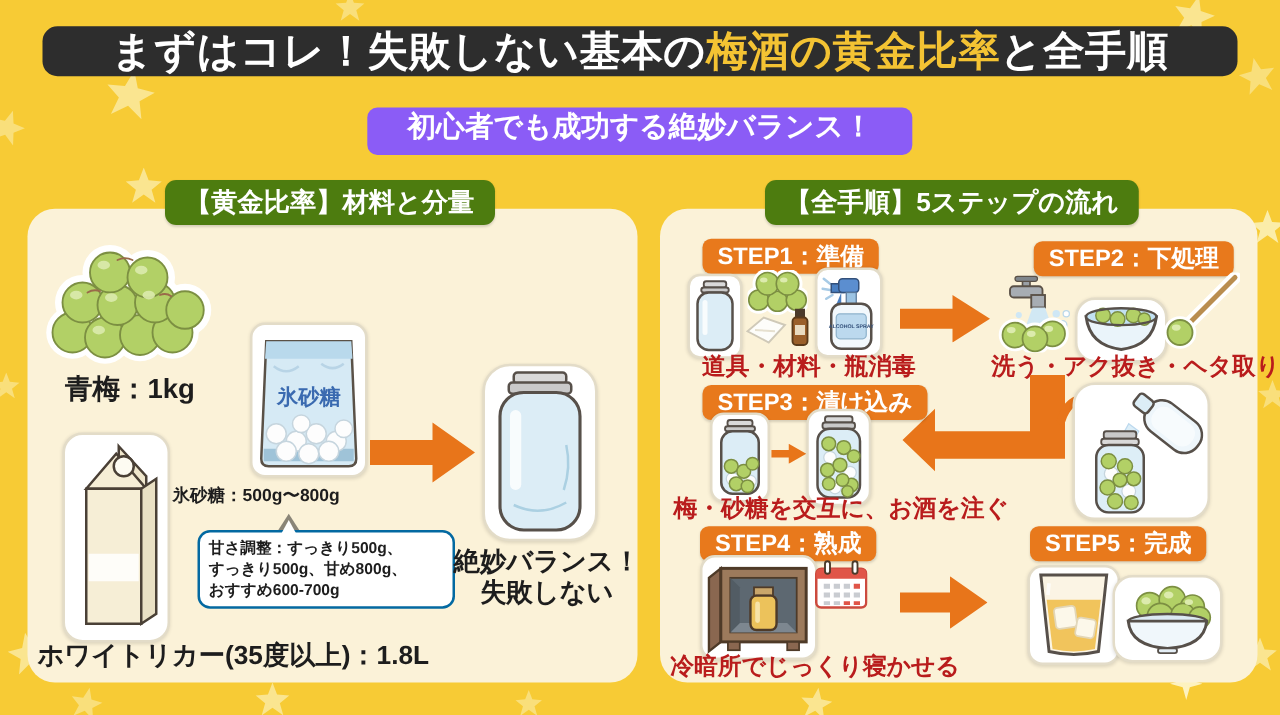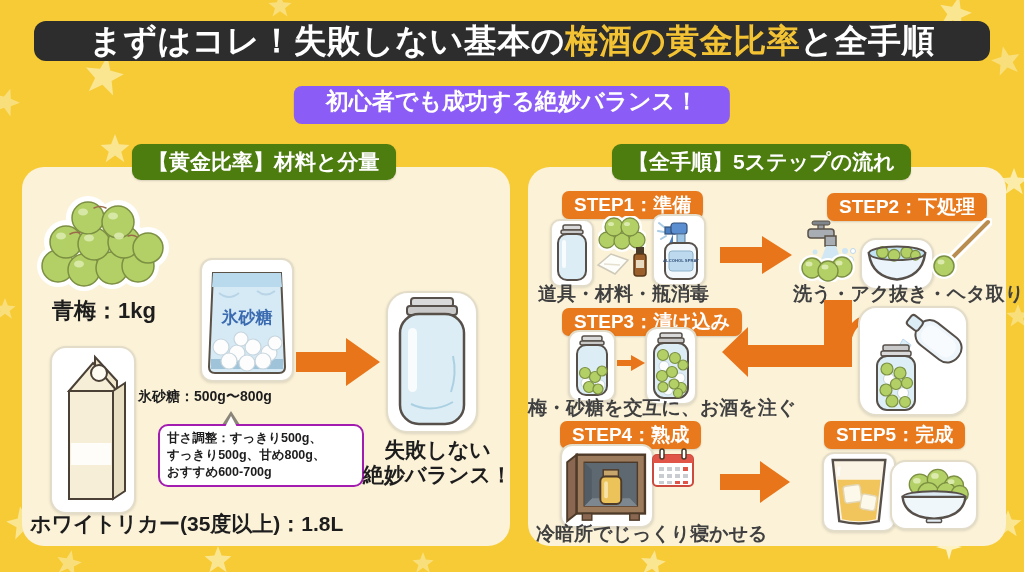--- a/index.html
+++ b/index.html
@@ -14,25 +14,25 @@
   #title-banner .gold{color:#F4C333;}
   #subtitle-banner{position:absolute;left:50%;transform:translateX(-50%);top:86px;height:38px;background:#8b5cf6;border-radius:8px;
     display:flex;padding:0 32px;color:#fff;font-size:23px;font-weight:800;white-space:nowrap;}
   .panel{position:absolute;top:167px;height:379px;background:#FBF2D8;border-radius:22px;}
   #left-panel{left:22px;width:488px;}
   #right-panel{left:528px;width:478px;}
   .hbadge{position:absolute;top:144px;height:36px;background:#4d7c0f;border-radius:9px;display:flex;align-items:center;
     padding:0 16px;color:#fff;font-size:21px;font-weight:800;white-space:nowrap;box-shadow:0 1px 2px rgba(0,0,0,.15);}
   .badge{position:absolute;height:28px;background:#E8791C;border-radius:7px;display:flex;align-items:center;
     padding:0 12px;color:#fff;font-size:19px;font-weight:800;white-space:nowrap;box-shadow:0 1px 2px rgba(0,0,0,.15);}
-  .cap{position:absolute;font-weight:800;font-size:19px;color:#404040;text-align:left;line-height:1.1;white-space:nowrap;}
+  .cap{position:absolute;font-weight:800;font-size:19px;color:#b91c1c;text-align:center;line-height:1.1;white-space:nowrap;}
   .lbl{position:absolute;font-weight:800;color:#1d1d1d;white-space:nowrap;}
   .sticker{position:absolute;background:#fff;border:2px solid #E3DCC8;border-radius:14px;display:flex;align-items:flex-start;
     justify-content:center;box-shadow:0 1px 3px rgba(0,0,0,.12);padding:3px;}
-  #note-bubble{position:absolute;left:158px;top:424px;width:188px;background:#fff;border:2px solid #a21caf;border-radius:10px;
+  #note-bubble{position:absolute;left:158px;top:424px;width:188px;background:#fff;border:2px solid #0369a1;border-radius:10px;
     padding:4px 7px;font-size:12.5px;font-weight:800;color:#1d1d1d;line-height:1.35;white-space:nowrap;}
   .tail-o{position:absolute;left:222px;top:411px;width:0;height:0;border-left:9px solid transparent;border-right:9px solid transparent;border-bottom:14px solid #8A8578;}
   .tail-w{position:absolute;left:225px;top:416px;width:0;height:0;border-left:6px solid transparent;border-right:6px solid transparent;border-bottom:11px solid #fff;z-index:3;}
   #result-label{position:absolute;left:360px;top:437px;width:155px;text-align:center;font-size:21px;font-weight:800;color:#1d1d1d;line-height:1.2;}
 </style>
 </head>
 <body>
 
 <div id="stage">
 
@@ -167,22 +167,22 @@
     <svg width="82" height="132" viewBox="0 0 82 132">
       <rect x="20" y="2" width="42" height="9" rx="3" fill="#D9D9D9" stroke="#57504A" stroke-width="2"></rect>
       <rect x="16" y="10" width="50" height="9" rx="3" fill="#C9C9C9" stroke="#57504A" stroke-width="2"></rect>
       <rect x="9" y="18" width="64" height="110" rx="19" fill="#DCEDF6" stroke="#57504A" stroke-width="2.5"></rect>
       <rect x="17" y="32" width="9" height="64" rx="4.5" fill="#FFFFFF" opacity=".8"></rect>
       <path d="M20,108 Q41,118 62,106" stroke="#ABD0E2" stroke-width="2" fill="none"></path>
       <path d="M62,60 q4,18 -2,36" stroke="#ABD0E2" stroke-width="2" fill="none"></path>
     </svg>
   </div>
   <div id="result-label">
+    <div>絶妙バランス！</div>
     <div>失敗しない</div>
-    <div>絶妙バランス！</div>
   </div>
 
   <div class="badge" style="left:562px;top:191px">
       <span>STEP1：準備</span>
     </div>
   <div class="sticker" style="left:550px;top:219px;border-radius:10px">
     <svg width="34" height="58" viewBox="0 0 34 58">
       <rect x="8" y="1" width="18" height="5" rx="2" fill="#D9D9D9" stroke="#57504A" stroke-width="1.5"></rect>
       <rect x="6" y="6" width="22" height="4" rx="2" fill="#C9C9C9" stroke="#57504A" stroke-width="1.5"></rect>
       <rect x="3" y="10" width="28" height="46" rx="9" fill="#DCEDF6" stroke="#57504A" stroke-width="2"></rect>

